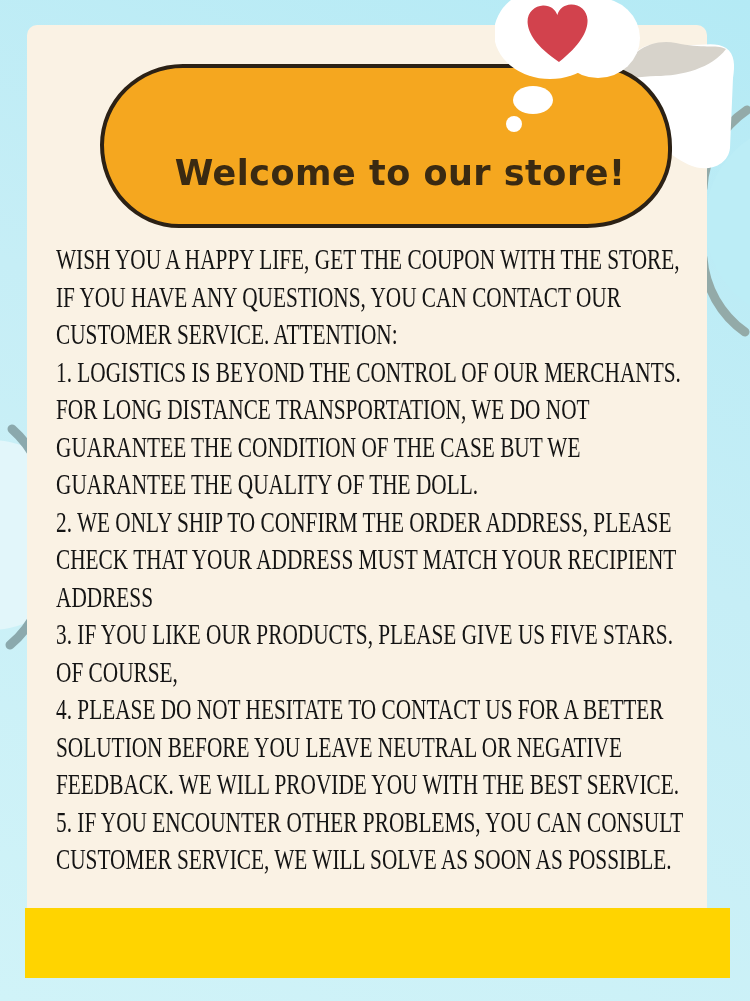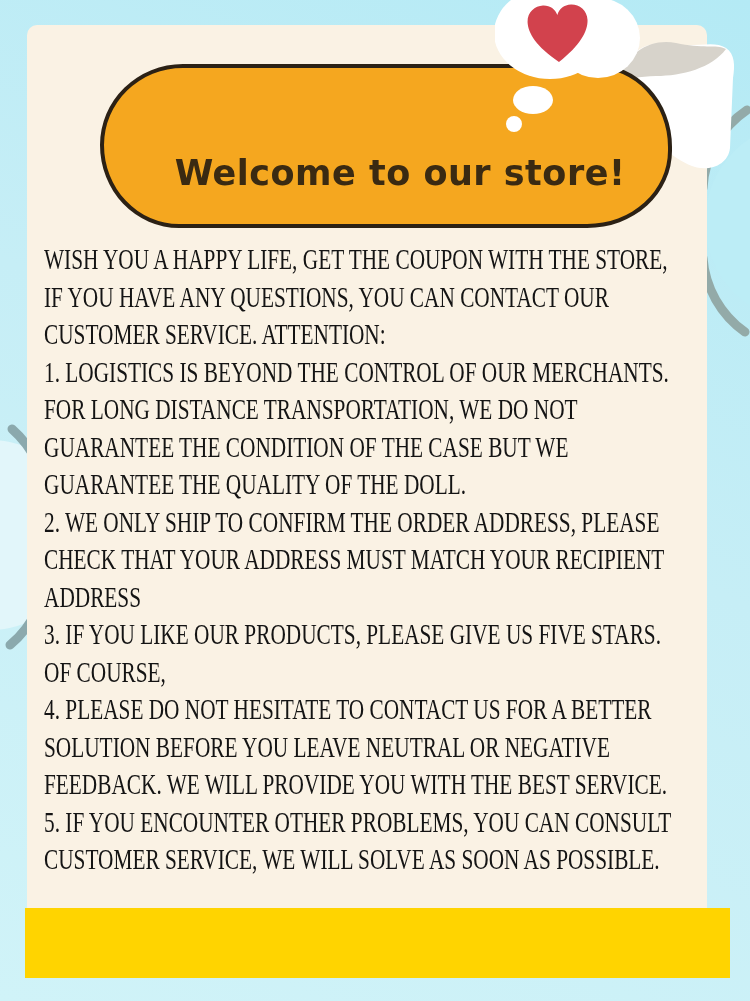--- a/index.html
+++ b/index.html
@@ -24,21 +24,21 @@
     display:flex;align-items:center;justify-content:center;
   }
   .banner-text{
     font-family:"DejaVu Sans", sans-serif;
     font-weight:bold;font-size:35px;letter-spacing:.5px;
     color:#3a2a12;transform:translateY(27px);
     white-space:nowrap;
     margin-left:28px;
   }
   .body-text{
-    position:absolute;left:44px;top:240px;width:660px;
+    position:absolute;left:56px;top:240px;width:660px;
     color:#141414;font-size:30px;line-height:37.5px;
   }
   .line{
     white-space:nowrap;
     transform:scaleX(0.71);
     transform-origin:0 50%;
   }
   .bottom-bar{
     position:absolute;left:25px;top:908px;width:705px;height:70px;
     background:#ffd400;

